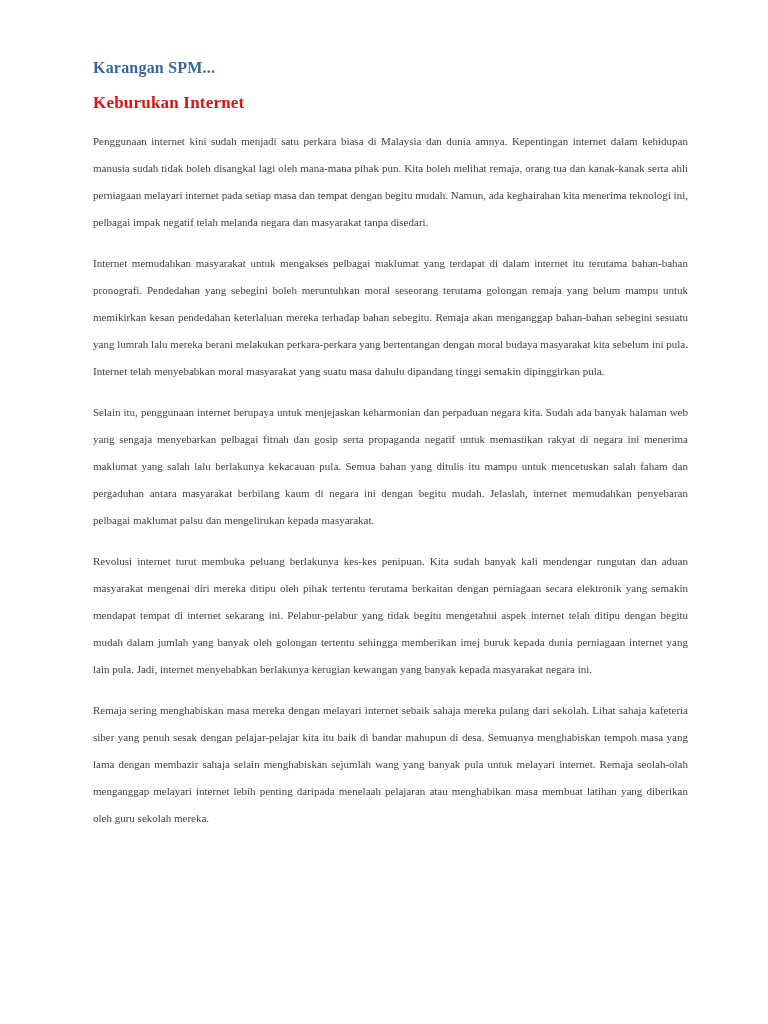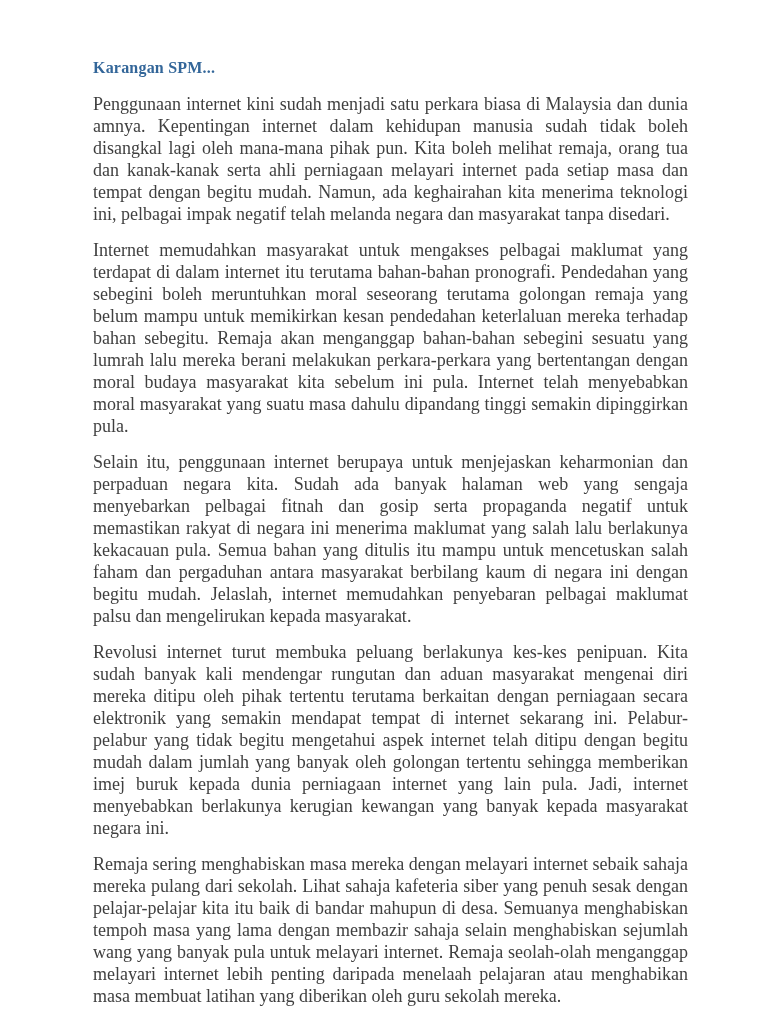--- a/index.html
+++ b/index.html
@@ -39,32 +39,33 @@
   .doc-prompt {
     margin: 0 0 15px 0;
     font-size: 15.5px;
     line-height: 20.5px;
     font-weight: bold;
     color: #1d1dbd;
     text-align: justify;
   }
   .doc-para {
     margin: 0 0 14px 0;
-    font-size: 18px;
-    line-height: 22px;
+    font-size: 11px;
+    line-height: 27px;
     color: #3f3f3f;
     text-align: justify;
   }
 </style>
 </head>
 <body>
 
 <div class="page">
   <h1 class="doc-title">Karangan SPM...</h1>
 
+  <h2 class="doc-heading">Keburukan Internet</h2>
 
 
   <p class="doc-para">Penggunaan internet kini sudah menjadi satu perkara biasa di Malaysia dan dunia amnya. Kepentingan internet dalam kehidupan manusia sudah tidak boleh disangkal lagi oleh mana-mana pihak pun. Kita boleh melihat remaja, orang tua dan kanak-kanak serta ahli perniagaan melayari internet pada setiap masa dan tempat dengan begitu mudah. Namun, ada keghairahan kita menerima teknologi ini, pelbagai impak negatif telah melanda negara dan masyarakat tanpa disedari.</p>
 
   <p class="doc-para">Internet memudahkan masyarakat untuk mengakses pelbagai maklumat yang terdapat di dalam internet itu terutama bahan-bahan pronografi. Pendedahan yang sebegini boleh meruntuhkan moral seseorang terutama golongan remaja yang belum mampu untuk memikirkan kesan pendedahan keterlaluan mereka terhadap bahan sebegitu. Remaja akan menganggap bahan-bahan sebegini sesuatu yang lumrah lalu mereka berani melakukan perkara-perkara yang bertentangan dengan moral budaya masyarakat kita sebelum ini pula. Internet telah menyebabkan moral masyarakat yang suatu masa dahulu dipandang tinggi semakin dipinggirkan pula.</p>
 
   <p class="doc-para">Selain itu, penggunaan internet berupaya untuk menjejaskan keharmonian dan perpaduan negara kita. Sudah ada banyak halaman web yang sengaja menyebarkan pelbagai fitnah dan gosip serta propaganda negatif untuk memastikan rakyat di negara ini menerima maklumat yang salah lalu berlakunya kekacauan pula. Semua bahan yang ditulis itu mampu untuk mencetuskan salah faham dan pergaduhan antara masyarakat berbilang kaum di negara ini dengan begitu mudah. Jelaslah, internet memudahkan penyebaran pelbagai maklumat palsu dan mengelirukan kepada masyarakat.</p>
 
   <p class="doc-para">Revolusi internet turut membuka peluang berlakunya kes-kes penipuan. Kita sudah banyak kali mendengar rungutan dan aduan masyarakat mengenai diri mereka ditipu oleh pihak tertentu terutama berkaitan dengan perniagaan secara elektronik yang semakin mendapat tempat di internet sekarang ini. Pelabur-pelabur yang tidak begitu mengetahui aspek internet telah ditipu dengan begitu mudah dalam jumlah yang banyak oleh golongan tertentu sehingga memberikan imej buruk kepada dunia perniagaan internet yang lain pula. Jadi, internet menyebabkan berlakunya kerugian kewangan yang banyak kepada masyarakat negara ini.</p>
 

